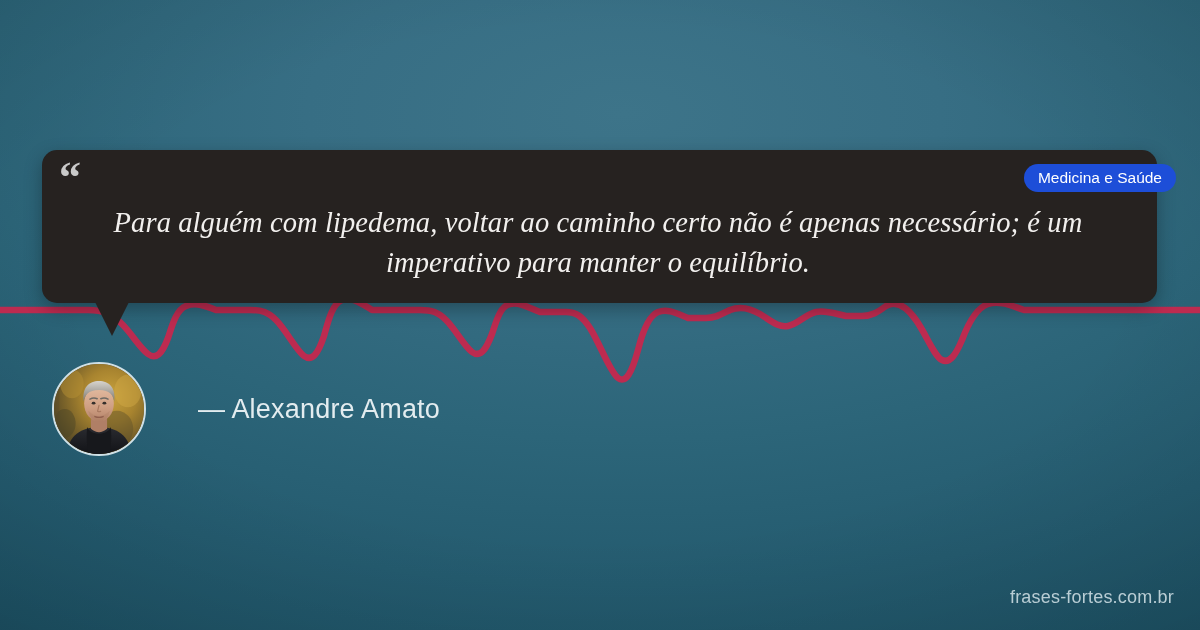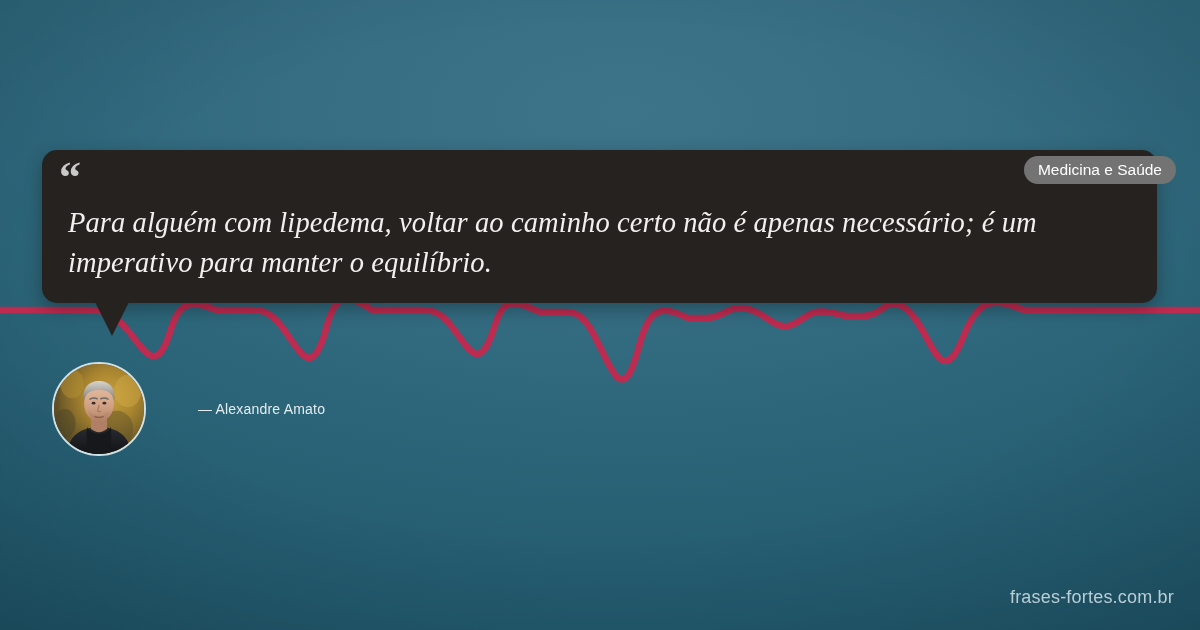--- a/index.html
+++ b/index.html
@@ -68,41 +68,42 @@
     font-family:"Liberation Serif", serif;
     font-size:44px;
     font-weight:700;
     color:#c9c9c9;
     line-height:1;
     letter-spacing:-1px;
   }
 
   .badge {
     position:absolute;
-    right:24px; top:156px;
-    background:#737373;
+    right:24px; top:164px;
+    background:#1d4ed8;
     color:#ffffff;
     font-size:15.5px;
     font-family:"Liberation Sans", sans-serif;
     padding:5px 14px 6px;
     border-radius:14px;
     white-space:nowrap;
     line-height:1.1;
   }
 
   .quote-text {
     position:absolute;
     left:68px; top:203px;
     width:1060px;
     font-family:"Liberation Serif", serif;
     font-style:italic;
     font-size:28.5px;
     line-height:1.42;
     color:#f2f0ee;
     letter-spacing:0.1px;
+    text-align:center;
   }
 
   
   .author-row {
     position:absolute;
     left:52px; top:362px;
     display:flex;
     align-items:center;
   }
 
@@ -113,21 +114,21 @@
     overflow:hidden;
     position:relative;
     flex:none;
     background:#6b5a2e;
   }
   .avatar svg { display:block; width:100%; height:100%; }
 
   .author-name {
     margin-left:52px;
     color:#e3ecef;
-    font-size:14px;
+    font-size:27px;
     font-family:"Liberation Sans", sans-serif;
     white-space:nowrap;
     letter-spacing:0.2px;
   }
 
   
   .site-url {
     position:absolute;
     right:26px; bottom:22px;
     color:#b9cdd4;

